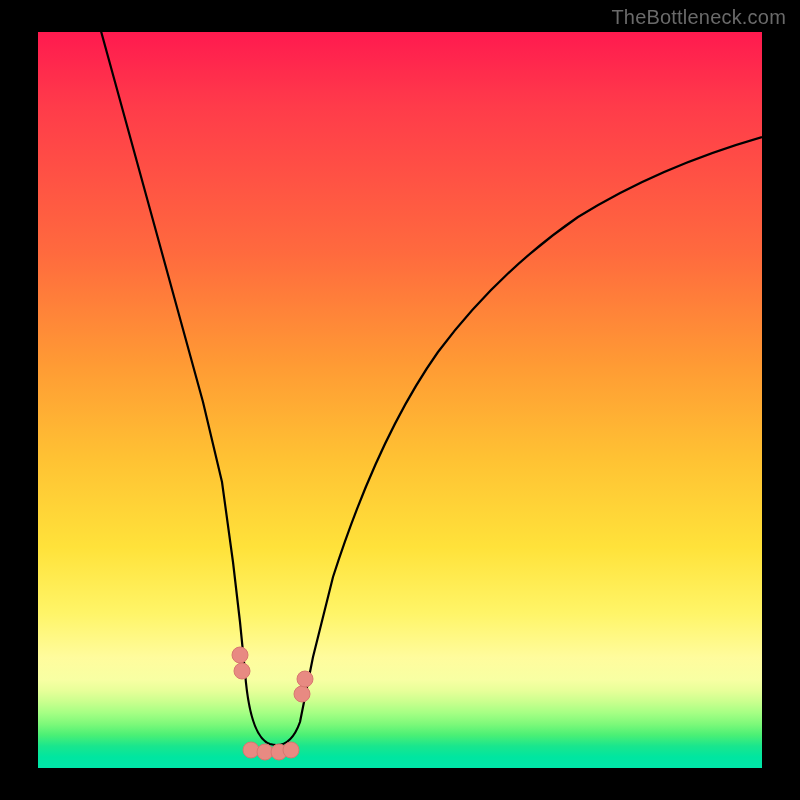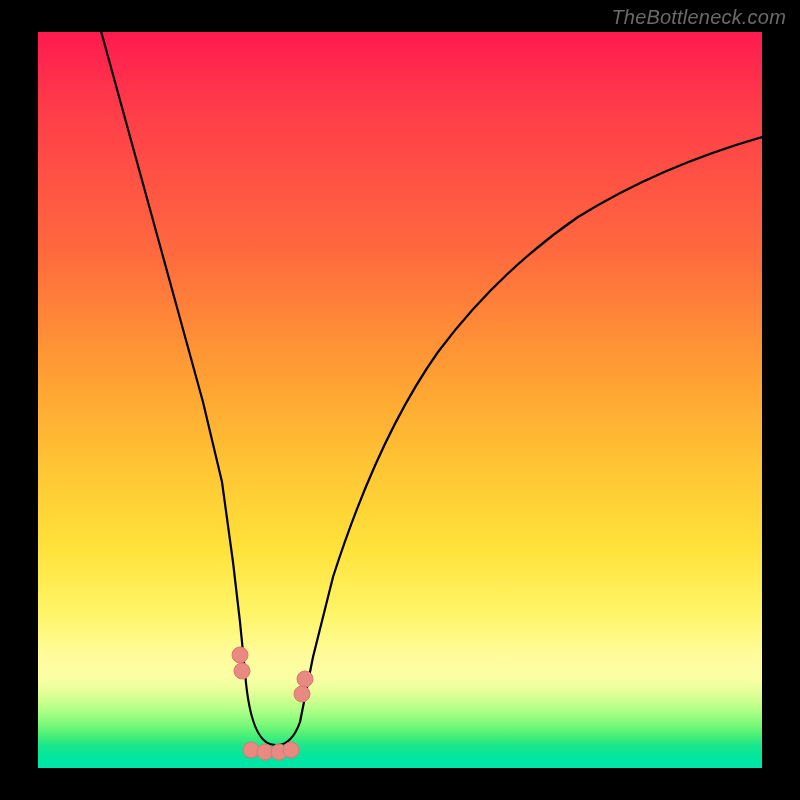--- a/index.html
+++ b/index.html
@@ -9,21 +9,20 @@
     height: 800px;
     background: #000;
     font-family: Arial, Helvetica, sans-serif;
     overflow: hidden;
   }
   .frame {
     position: absolute;
     left: 0; top: 0;
     width: 800px; height: 800px;
     background: #000;
-    font-style: italic;
   }
   .plot-area {
     position: absolute;
     left: 38px;
     top: 32px;
     width: 724px;
     height: 736px;
     
     background: linear-gradient(
       to bottom,

